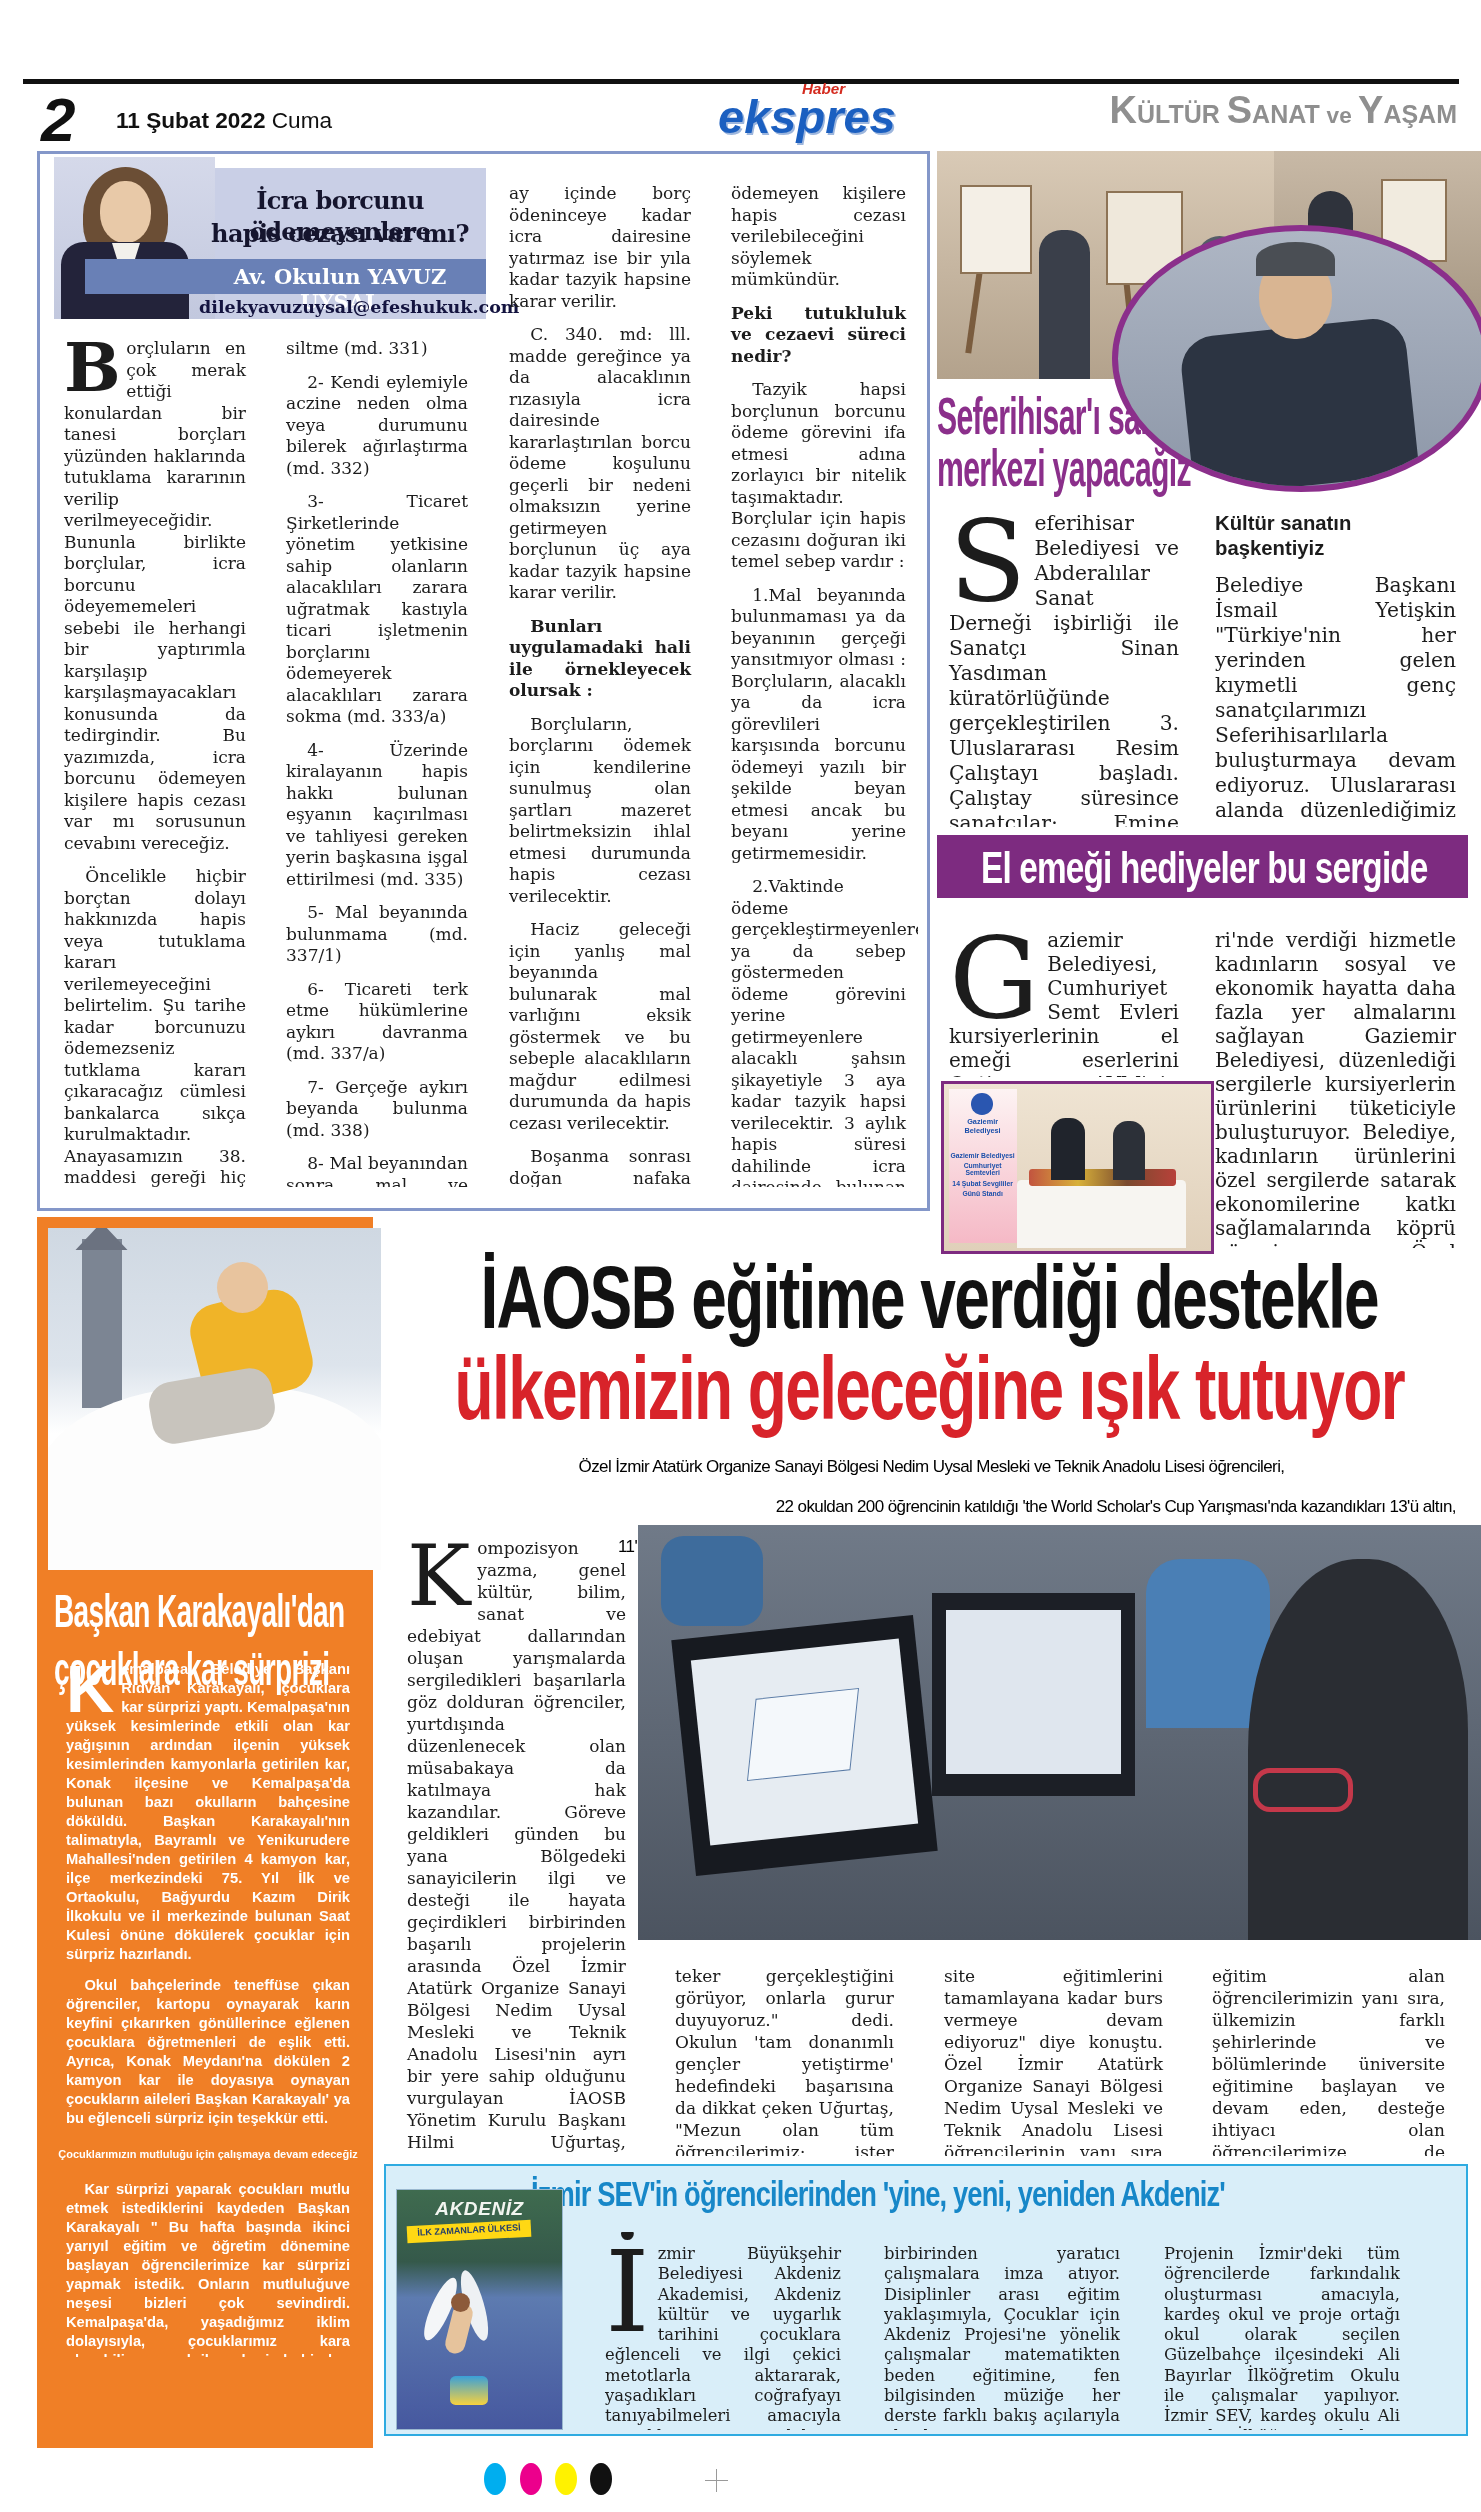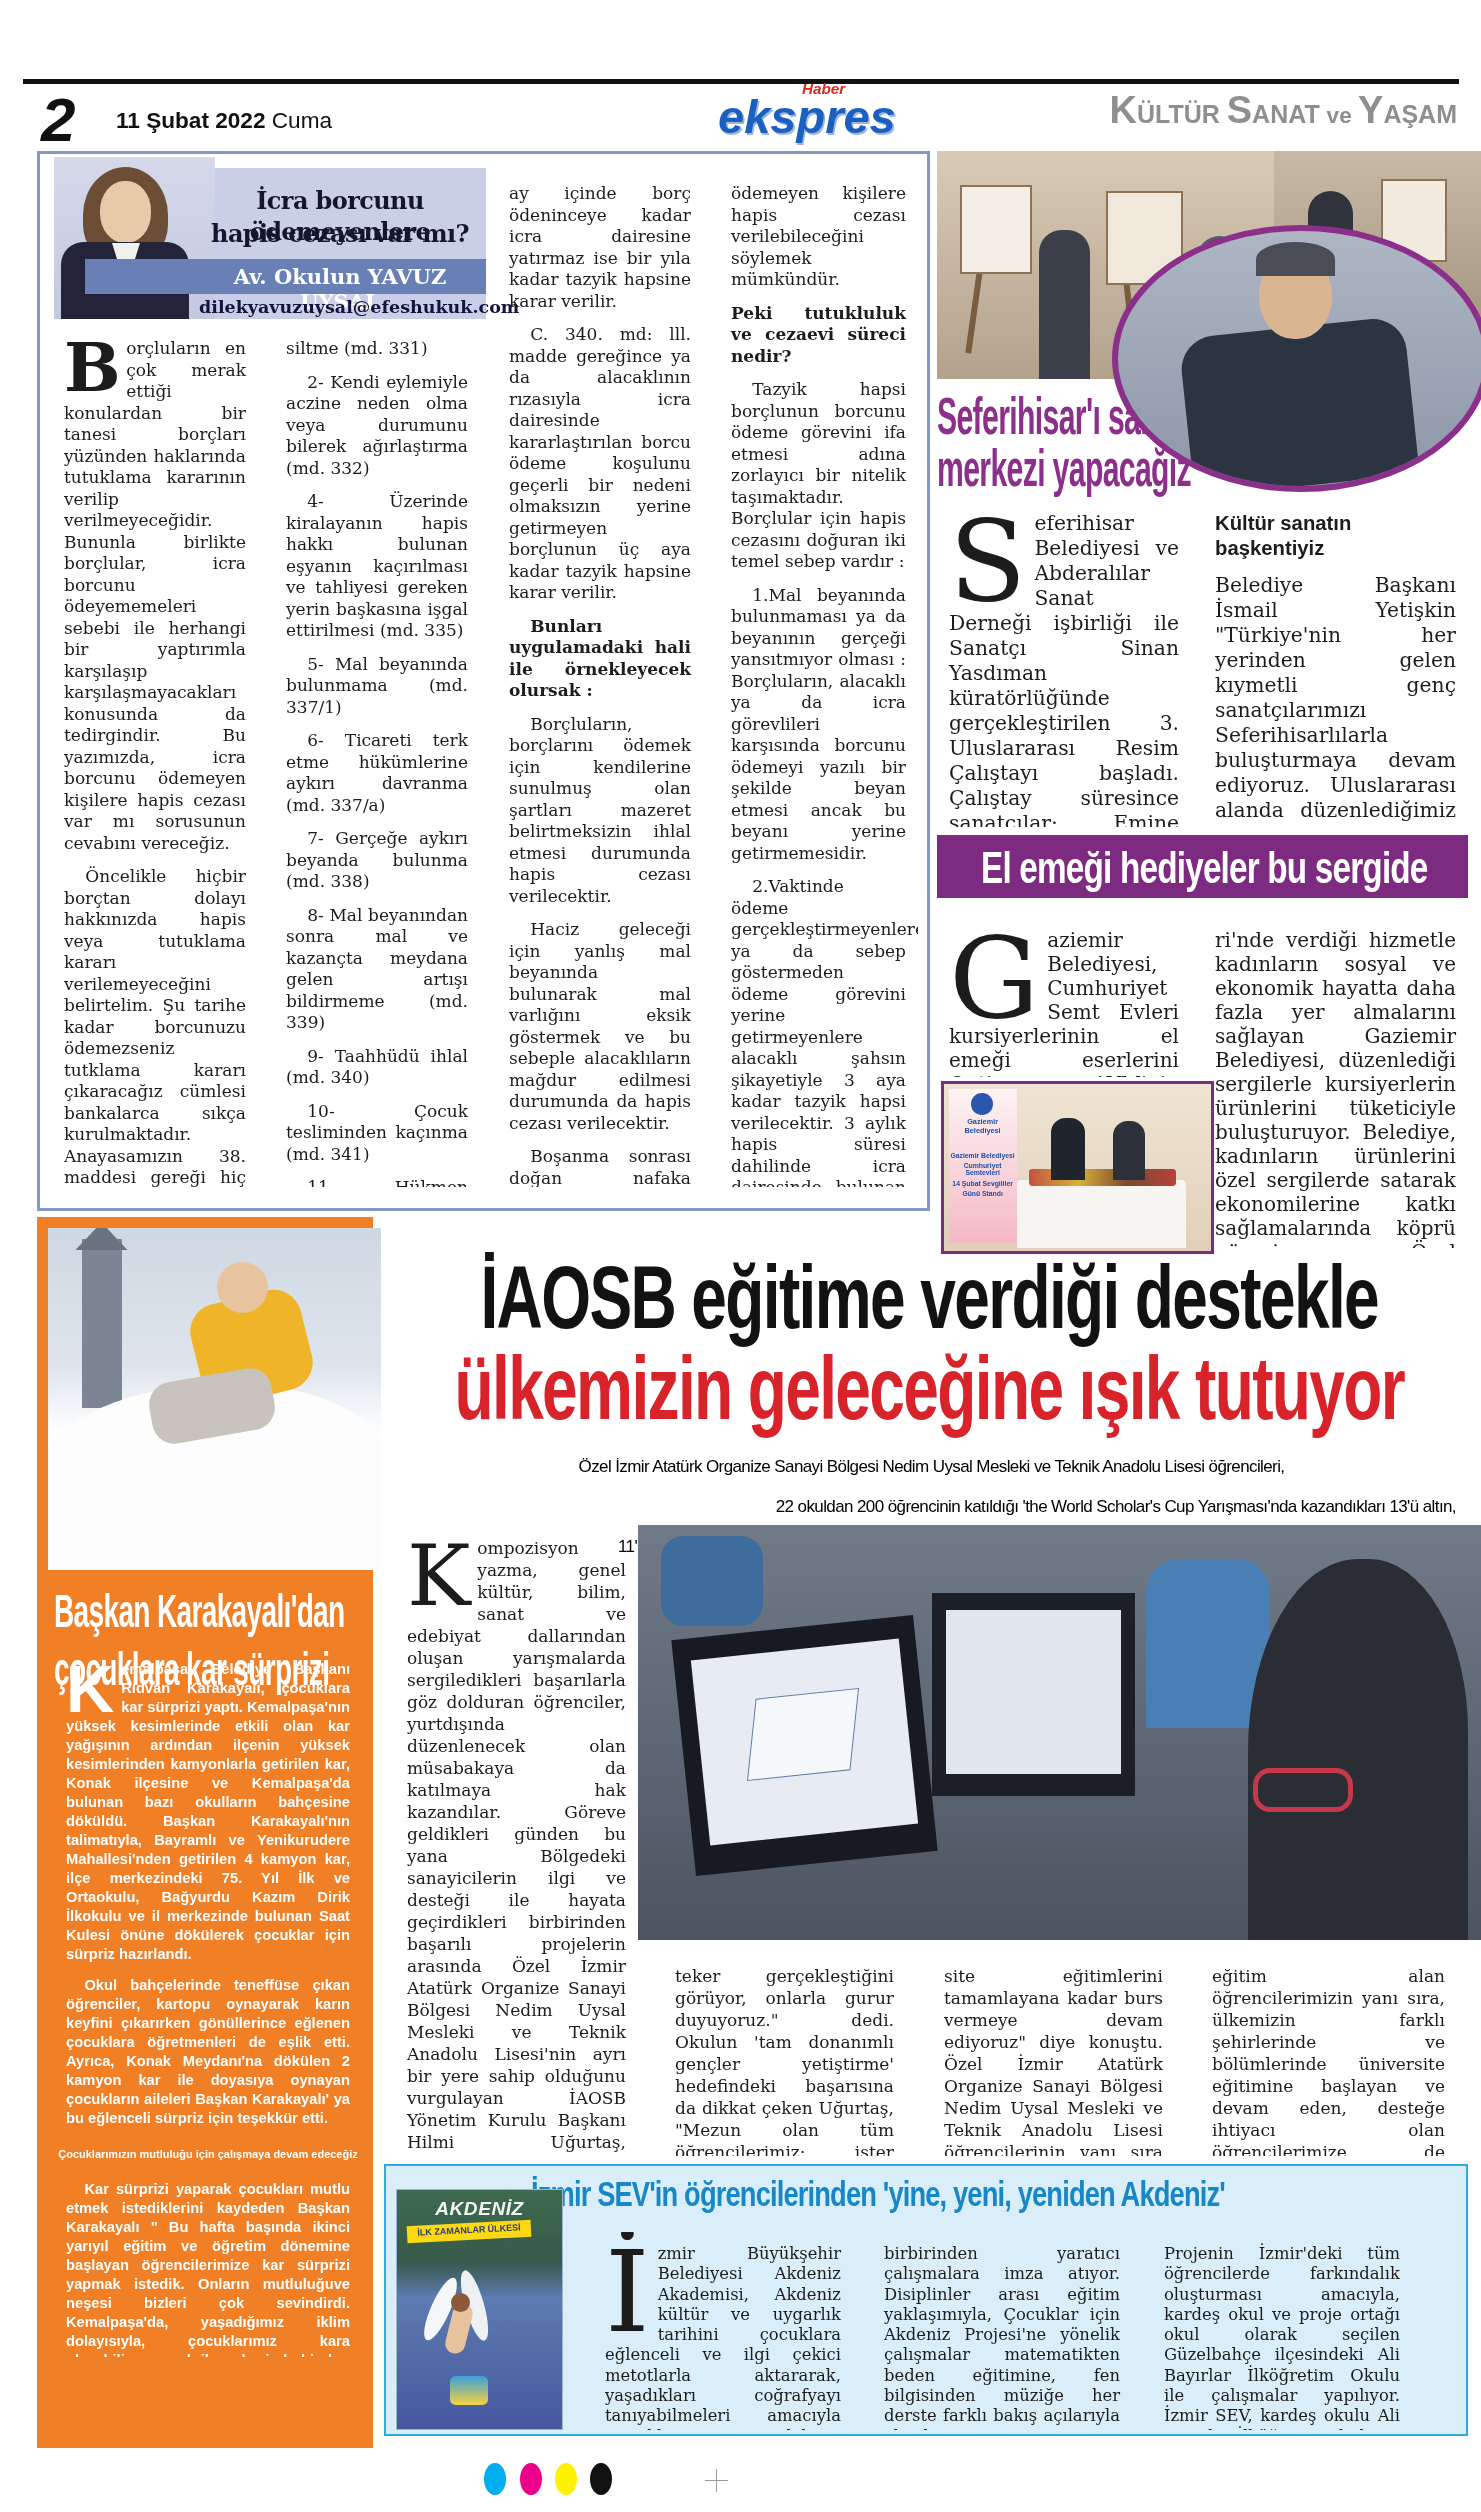--- a/index.html
+++ b/index.html
@@ -71,20 +71,21 @@
 
   <div class="col legal-col" style="left:52px;top:326px;width:206px;height:861px;">
 
   <p class="dc">Borçluların en çok merak ettiği konulardan bir tanesi borçları yüzünden haklarında tutuklama kararının verilip verilmeyeceğidir. Bununla birlikte borçlular, icra borcunu ödeyememeleri sebebi ile herhangi bir yaptırımla karşılaşıp karşılaşmayacakları konusunda da tedirgindir. Bu yazımızda, icra borcunu ödemeyen kişilere hapis cezası var mı sorusunun cevabını vereceğiz.</p>
       <p class="ind">Öncelikle hiçbir borçtan dolayı hakkınızda hapis veya tutuklama kararı verilemeyeceğini belirtelim. Şu tarihe kadar borcunuzu ödemezseniz tutklama kararı çıkaracağız cümlesi bankalarca sıkça kurulmaktadır. Anayasamızın 38. maddesi gereği hiç kimsenin bir sözleşmeden dolayı özgürlüğünün kısıtlanması mümkün değildir. Tutuklama kararının çıkması için farklı sebeplerin oluşması gerekmektedir. Bu sebeplere de icra ve iflas kanununda yer verilmiştir. Borçludan alacağını tahsil edemeyen alacaklı, alacağını icra tahsil hakkına sahiptir. İcra ve iflas Yasasında düzenlenen bu cebri icranın etkili kılınması için ayrıca yasada borçluya birtakım yükümlülükler getirilmiştir. Borçlunun yükümlülüklerini yasada öngörülen biçim ve kapsamda yerine getirmemesi halinde de birtakım yaptırımlar getirilmiştir. Bunlara icra iflas suçları denilmektedir. Kanun maddesi ile inceleyecek olursak:</p>
     </div>
   <div class="col legal-col" style="left:274px;top:326px;width:206px;height:861px;">
 
   <p>siltme (md. 331)</p>
       <p class="ind">2- Kendi eylemiyle aczine neden olma veya durumunu bilerek ağırlaştırma (md. 332)</p>
+      <p class="ind">3- Ticaret Şirketlerinde yönetim yetkisine sahip olanların alacaklıları zarara uğratmak kastıyla ticari işletmenin borçlarını ödemeyerek alacaklıları zarara sokma (md. 333/a)</p>
       <p class="ind">4- Üzerinde kiralayanın hapis hakkı bulunan eşyanın kaçırılması ve tahliyesi gereken yerin başkasına işgal ettirilmesi (md. 335)</p>
       <p class="ind">5- Mal beyanında bulunmama (md. 337/1)</p>
       <p class="ind">6- Ticareti terk etme hükümlerine aykırı davranma (md. 337/a)</p>
       <p class="ind">7- Gerçeğe aykırı beyanda bulunma (md. 338)</p>
       <p class="ind">8- Mal beyanından sonra mal ve kazançta meydana gelen artışı bildirmeme (md. 339)</p>
       <p class="ind">9- Taahhüdü ihlal (md. 340)</p>
       <p class="ind">10- Çocuk tesliminden kaçınma (md. 341)</p>
       <p class="ind">11- Hükmen teslim edilen taşınmaza ve gemiye tekrar girme (md.342)</p>
     </div>
   <div class="col legal-col" style="left:497px;top:171px;width:206px;height:1016px;">

